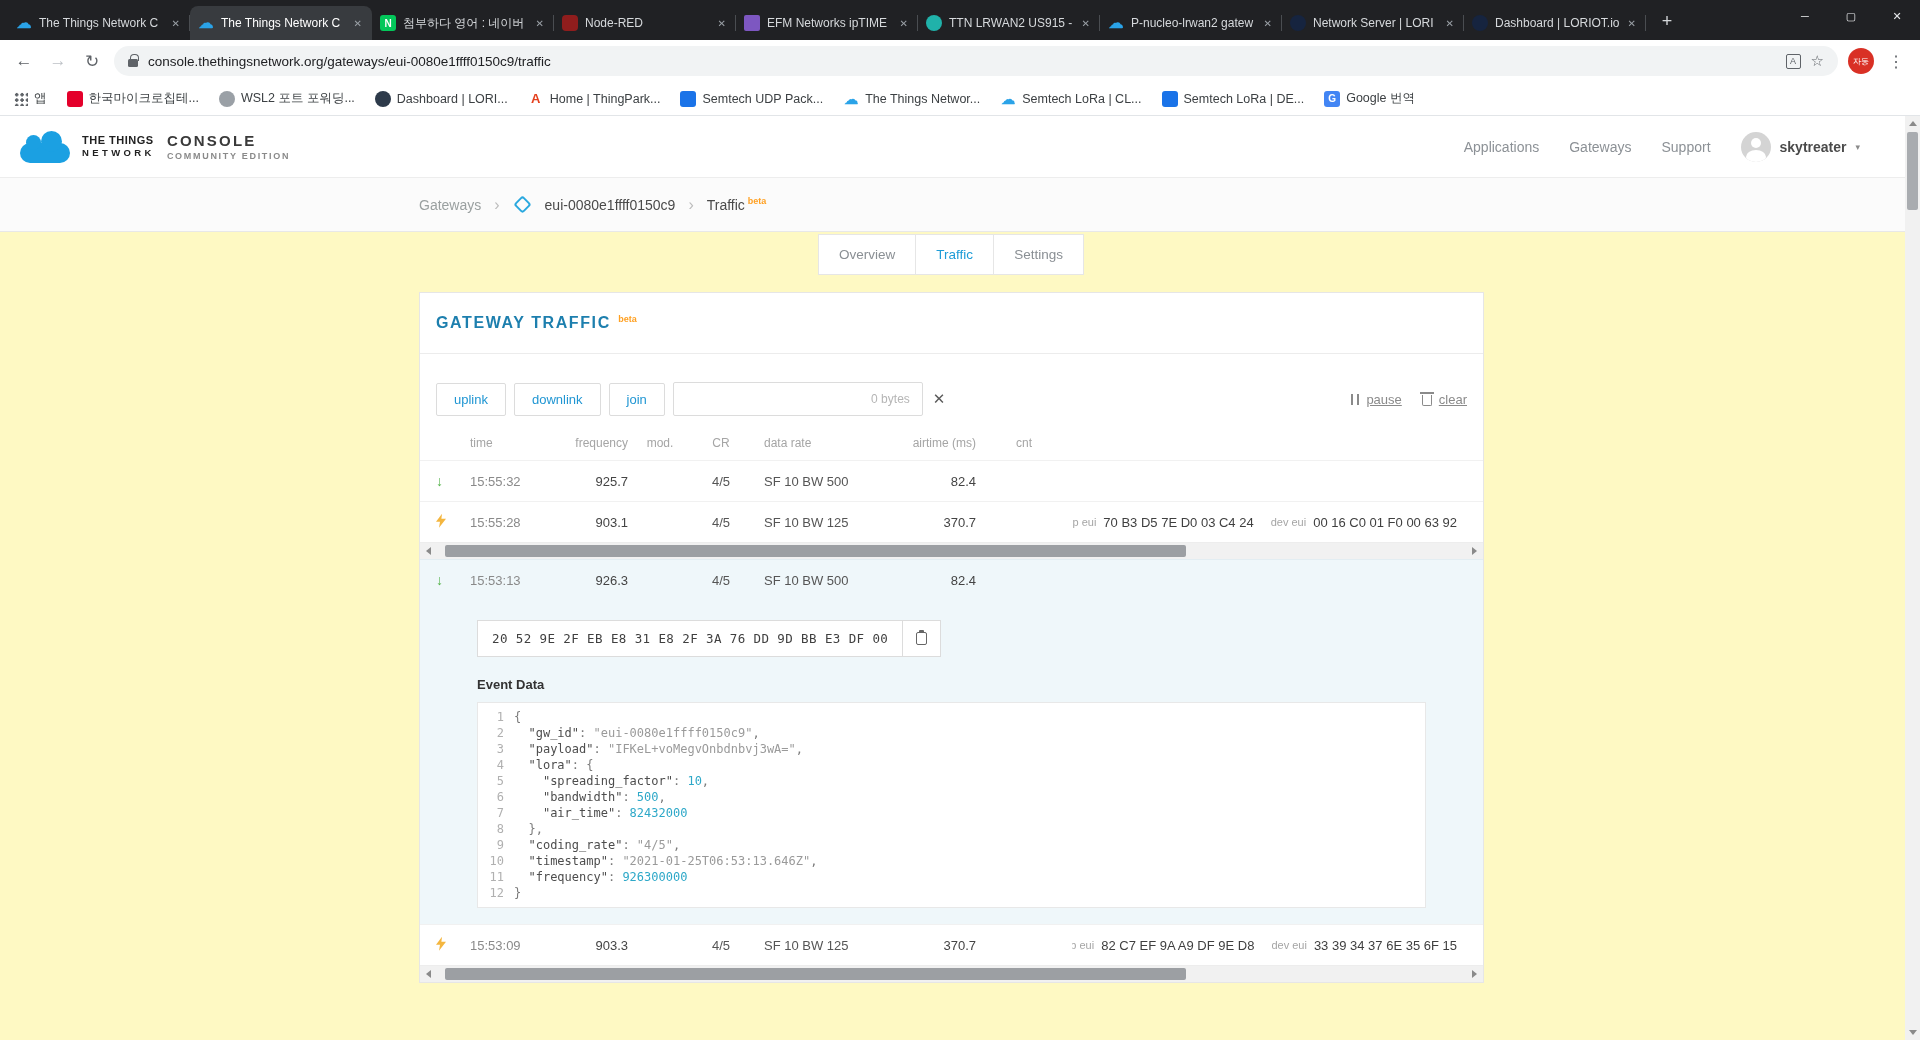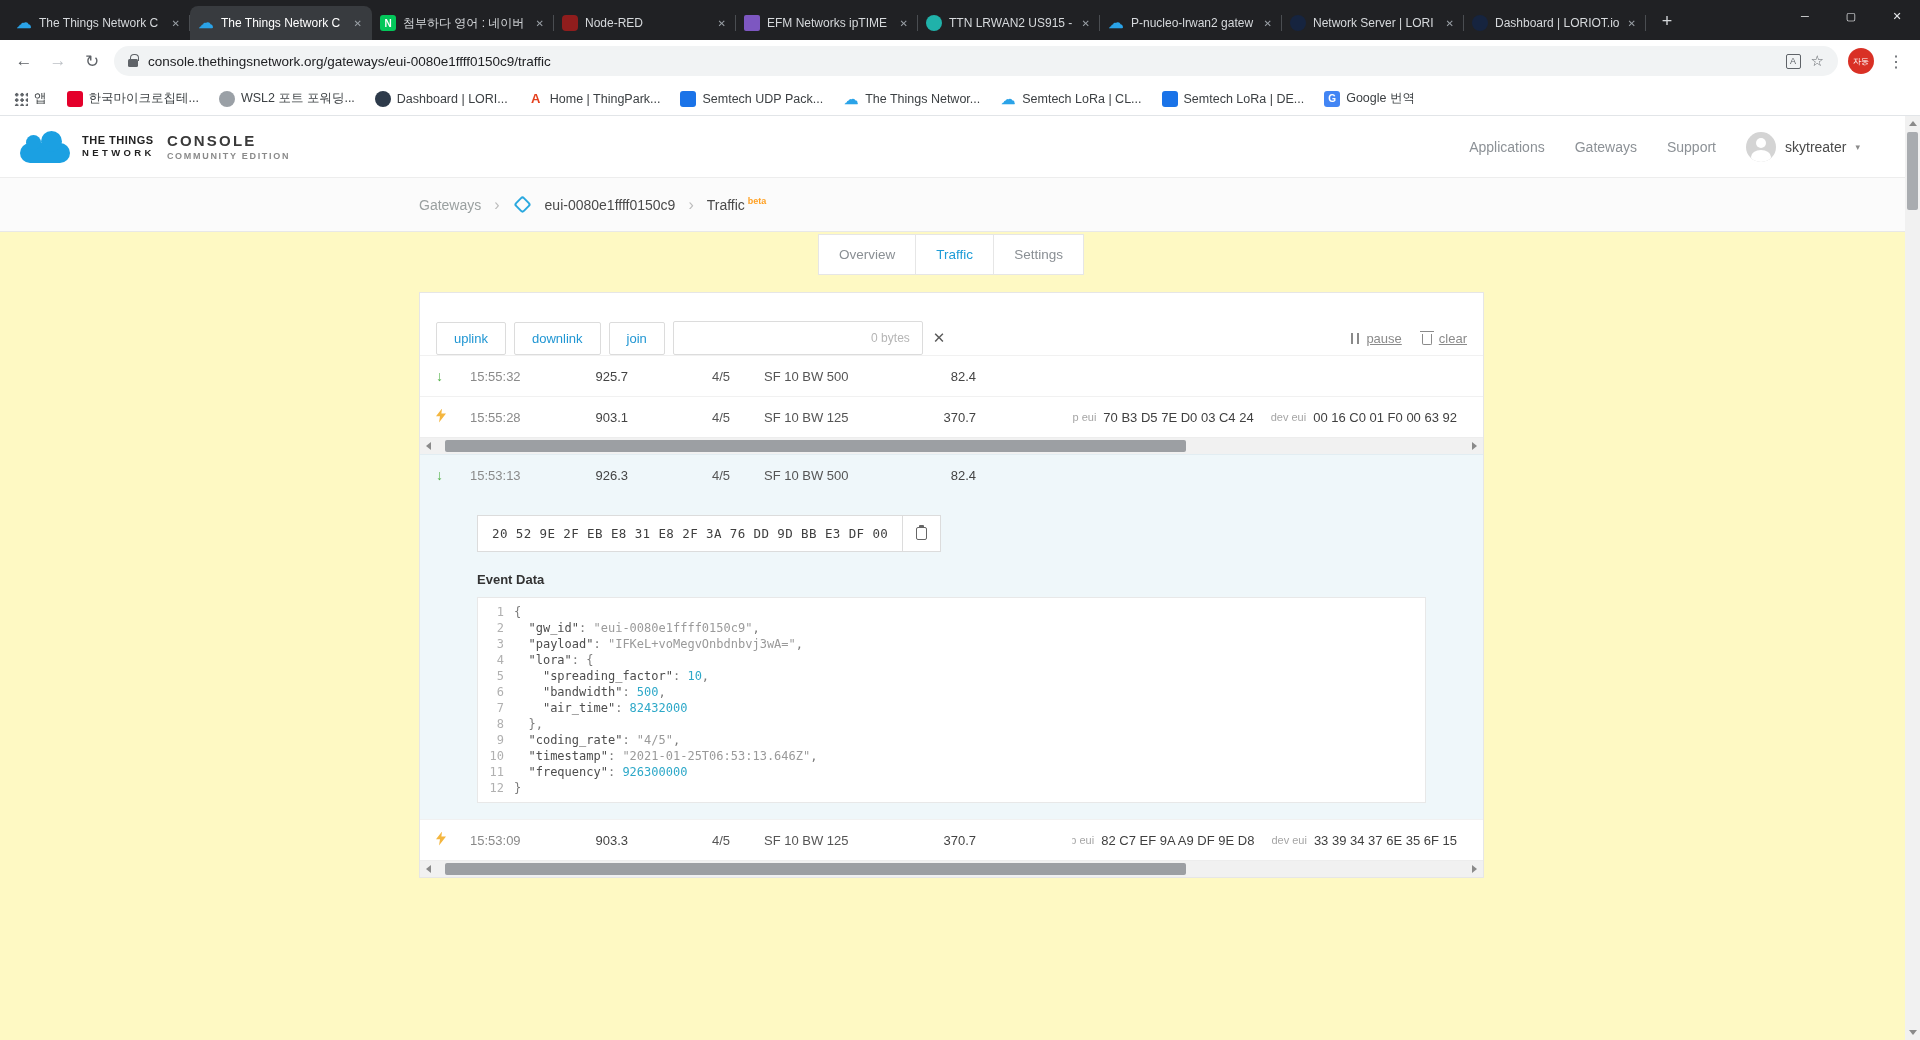--- a/index.html
+++ b/index.html
@@ -65,21 +65,21 @@
 .logo-l2{font-size:9.5px;font-weight:bold;color:#222;letter-spacing:3.4px}
 .console-block{}
 .console-product{font-size:15px;font-weight:bold;color:#3a3a3a;letter-spacing:2.2px}
 .console-edition{font-size:9px;color:#8a8a8a;letter-spacing:1.7px;font-weight:bold;margin-top:2px}
 .ttn-right{margin-left:auto;display:flex;align-items:center;gap:30px}
 .nav-link{font-size:14px;color:#8c9196;cursor:default}
 .user{display:flex;align-items:center;gap:9px}
 .user-avatar{width:30px;height:30px;border-radius:50%;background:#d4d4d4;position:relative;overflow:hidden}
 .user-avatar::before{content:"";position:absolute;top:6px;left:10px;width:10px;height:10px;border-radius:50%;background:#fff}
 .user-avatar::after{content:"";position:absolute;top:18px;left:5px;width:20px;height:14px;border-radius:50%;background:#fff}
-.user-name{font-size:14px;font-weight:normal;color:#4a4a4a}
+.user-name{font-size:14px;font-weight:bold;color:#4a4a4a}
 .chevron{color:#8a8a8a;font-size:9px}
 
 
 .breadcrumb-bar{height:54px;background:#fbfbfb;border-bottom:1px solid #e8e8e8;display:flex;align-items:center;padding-left:419px;gap:13px;font-size:14px}
 .crumb-gray{color:#9aa0a0}
 .crumb-sep{color:#bdbdbd;font-size:16px}
 .gw-icon{width:13px;height:13px;border:2px solid #29a8df;border-radius:3px;transform:rotate(45deg);margin:0 3px}
 .crumb-dark{color:#4a4a4a}
 .beta-sup{color:#ffa022;font-size:9px;vertical-align:super;margin-left:3px;font-weight:bold}
 
@@ -309,40 +309,54 @@
     <span class="crumb-dark"><span>Traffic</span><span class="beta-sup">beta</span></span>
   </div>
 
   <div class="page-tabs" id="page-tabs">
       <span class="ptab">Overview</span>
       <span class="ptab active">Traffic</span>
       <span class="ptab">Settings</span>
     </div>
 
   <div class="card">
+    <div class="card-title-row">
+      <span class="card-title">GATEWAY TRAFFIC</span>
+      <span class="beta-sup">beta</span>
+    </div>
     <div class="filter-row">
       <div class="filter-group" id="filter-buttons">
           <button class="filter-btn">uplink</button>
           <button class="filter-btn">downlink</button>
           <button class="filter-btn">join</button>
         </div>
       <input class="search-input" placeholder="0 bytes" style="">
       <button class="x-btn">✕</button>
       <div class="fr-right">
         <span class="link-btn">
             <span class="pause-ic"></span>
             <span class="link-label">pause</span>
           </span>
         <span class="link-btn">
             <span class="trash-ic"></span>
             <span class="link-label">clear</span>
           </span>
       </div>
     </div>
     <div id="traffic-table">
+        <div class="t-head">
+          <span class="cell c-icon"></span>
+          <span class="cell c-time">time</span>
+          <span class="cell c-freq">frequency</span>
+          <span class="cell c-mod">mod.</span>
+          <span class="cell c-cr">CR</span>
+          <span class="cell c-dr">data rate</span>
+          <span class="cell c-air">airtime (ms)</span>
+          <span class="cell c-cnt">cnt</span>
+        </div>
  <div class="t-row">
    <span class="cell c-icon"><span class="arrow-dn">↓</span></span>
    <span class="cell c-time">15:55:32</span>
    <span class="cell c-freq">925.7</span>
    <span class="cell c-mod"></span>
    <span class="cell c-cr">4/5</span>
    <span class="cell c-dr">SF 10 BW 500</span>
    <span class="cell c-air">82.4</span>
    <span class="cell c-cnt"></span>
 

